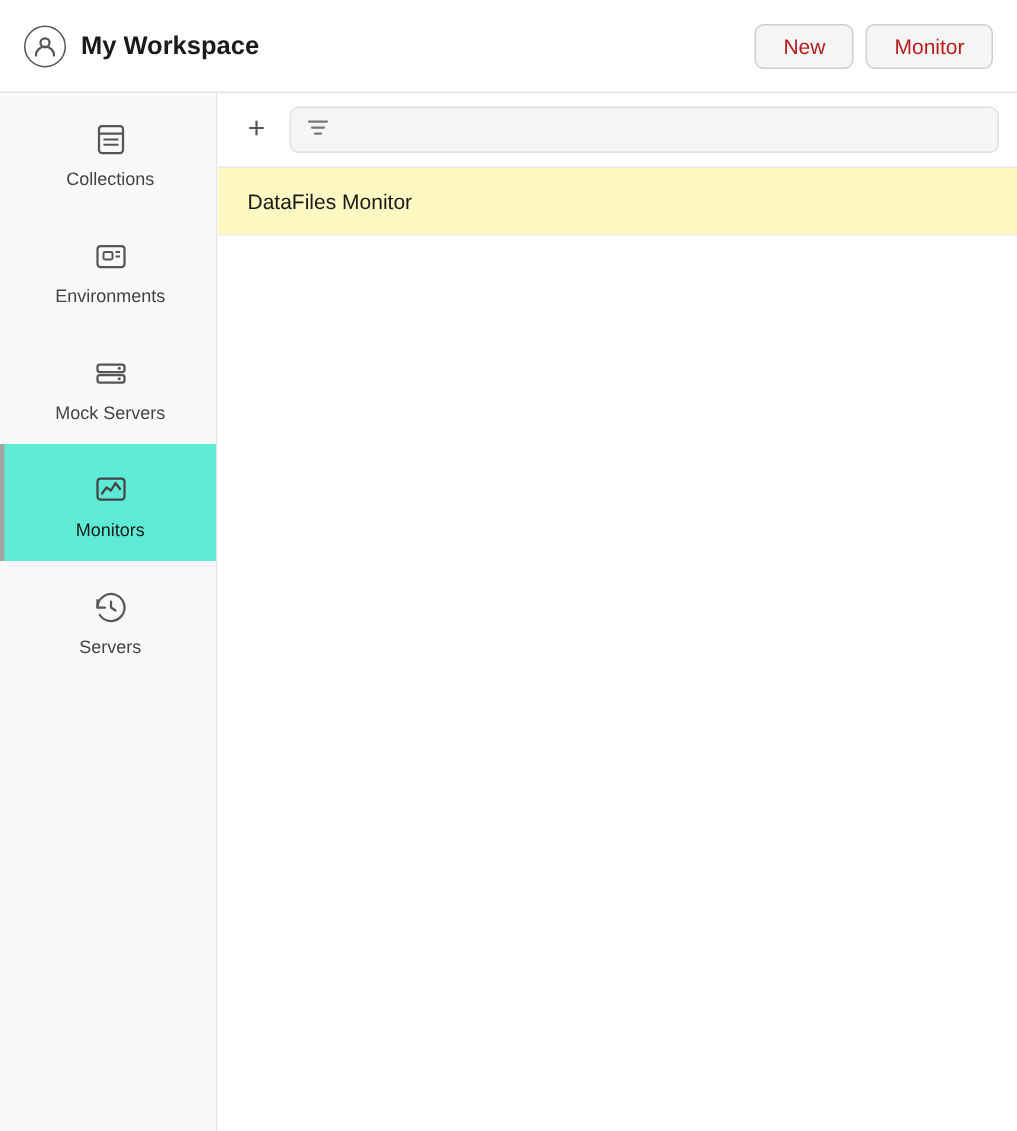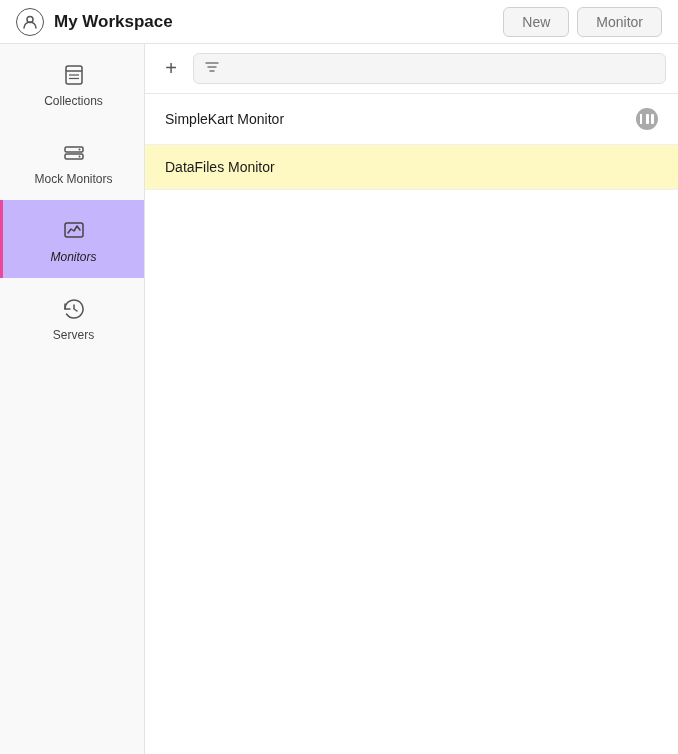--- a/index.html
+++ b/index.html
@@ -11,21 +11,21 @@
       overflow: hidden;
       display: flex;
       flex-direction: column;
     }
 
     
     .header {
       display: flex;
       align-items: center;
       padding: 0 16px;
-      height: 44px;
+      height: 62px;
       background: #fff;
       border-bottom: 1px solid #e4e4e4;
       flex-shrink: 0;
     }
     .header-left {
       display: flex;
       align-items: center;
       gap: 10px;
       flex: 1;
     }
@@ -48,21 +48,21 @@
       gap: 8px;
     }
     .btn {
       padding: 6px 18px;
       border-radius: 6px;
       font-size: 14px;
       font-weight: 500;
       cursor: pointer;
       border: 1px solid #d0d0d0;
       background: #f5f5f5;
-      color: #737373;
+      color: #b91c1c;
     }
 
     
     .main {
       display: flex;
       flex: 1;
       overflow: hidden;
     }
 
     
@@ -78,23 +78,22 @@
       display: flex;
       flex-direction: column;
       align-items: center;
       padding: 18px 8px 14px;
       cursor: pointer;
       gap: 6px;
       position: relative;
       border-left: 3px solid transparent;
     }
     .sidebar-item.active {
-      background: #c4b5fd;
-      border-left: 3px solid #ec4899;
-      font-style: italic;
+      background: #5eead4;
+      border-left: 3px solid #a3a3a3;
     }
     .sidebar-item-label {
       font-size: 12px;
       color: #444;
       text-align: center;
     }
     .sidebar-item.active .sidebar-item-label {
       color: #1a1a1a;
     }
 
@@ -230,31 +229,42 @@
           <rect x="4" y="3" width="16" height="18" rx="2" stroke="#555" stroke-width="1.5" fill="none"></rect>
           <line x1="4" y1="8" x2="20" y2="8" stroke="#555" stroke-width="1.5"></line>
           <line x1="7" y1="12" x2="17" y2="12" stroke="#555" stroke-width="1.2"></line>
           <line x1="7" y1="15.5" x2="17" y2="15.5" stroke="#555" stroke-width="1.2"></line>
         </svg>
       </div>
       <span class="sidebar-item-label">Collections</span>
     </div>
 
 
+    <div class="sidebar-item">
+      <div class="icon-svg">
+        <svg width="24" height="24" viewBox="0 0 24 24" fill="none" xmlns="http://www.w3.org/2000/svg">
+          <rect x="3" y="5" width="18" height="14" rx="2" stroke="#555" stroke-width="1.5" fill="none"></rect>
+          <rect x="7" y="9" width="6" height="5" rx="1" stroke="#555" stroke-width="1.3" fill="none"></rect>
+          <line x1="15" y1="9" x2="18" y2="9" stroke="#555" stroke-width="1.2"></line>
+          <line x1="15" y1="12" x2="18" y2="12" stroke="#555" stroke-width="1.2"></line>
+        </svg>
+      </div>
+      <span class="sidebar-item-label">Environments</span>
+    </div>
 
     <div class="sidebar-item">
       <div class="icon-svg">
         <svg width="24" height="24" viewBox="0 0 24 24" fill="none" xmlns="http://www.w3.org/2000/svg">
           <rect x="3" y="6" width="18" height="5" rx="1.5" stroke="#555" stroke-width="1.5" fill="none"></rect>
           <rect x="3" y="13" width="18" height="5" rx="1.5" stroke="#555" stroke-width="1.5" fill="none"></rect>
           <circle cx="17.5" cy="8.5" r="1" fill="#555"></circle>
           <circle cx="17.5" cy="15.5" r="1" fill="#555"></circle>
         </svg>
       </div>
-      <span class="sidebar-item-label">Mock Monitors</span>
+      <span class="sidebar-item-label">Mock Servers</span>
     </div>
 
     <div class="sidebar-item active">
       <div class="icon-svg">
         <svg width="24" height="24" viewBox="0 0 24 24" fill="none" xmlns="http://www.w3.org/2000/svg">
           <rect x="3" y="4" width="18" height="14" rx="2" stroke="#444" stroke-width="1.5" fill="none"></rect>
           <polyline points="6,14 9,10 12,12 15,7 18,11" stroke="#444" stroke-width="1.5" fill="none" stroke-linecap="round" stroke-linejoin="round"></polyline>
         </svg>
       </div>
       <span class="sidebar-item-label">Monitors</span>
@@ -283,29 +293,20 @@
             <line x1="2" y1="4" x2="14" y2="4" stroke="#777" stroke-width="1.5" stroke-linecap="round"></line>
             <line x1="4" y1="8" x2="12" y2="8" stroke="#777" stroke-width="1.5" stroke-linecap="round"></line>
             <line x1="6" y1="12" x2="10" y2="12" stroke="#777" stroke-width="1.5" stroke-linecap="round"></line>
           </svg>
         </span>
       </div>
     </div>
 
     <div class="monitor-list">
 
-      <div class="monitor-item">
-        <span class="monitor-item-name">SimpleKart Monitor</span>
-        <div class="pause-badge">
-          <div class="pause-icon-inner">
-            <div class="pause-bar"></div>
-            <div class="pause-bar"></div>
-          </div>
-        </div>
-      </div>
 
       <div class="monitor-item selected">
         <span class="monitor-item-name">DataFiles Monitor</span>
       </div>
 
     </div>
 
   </div>
 
 </div>

